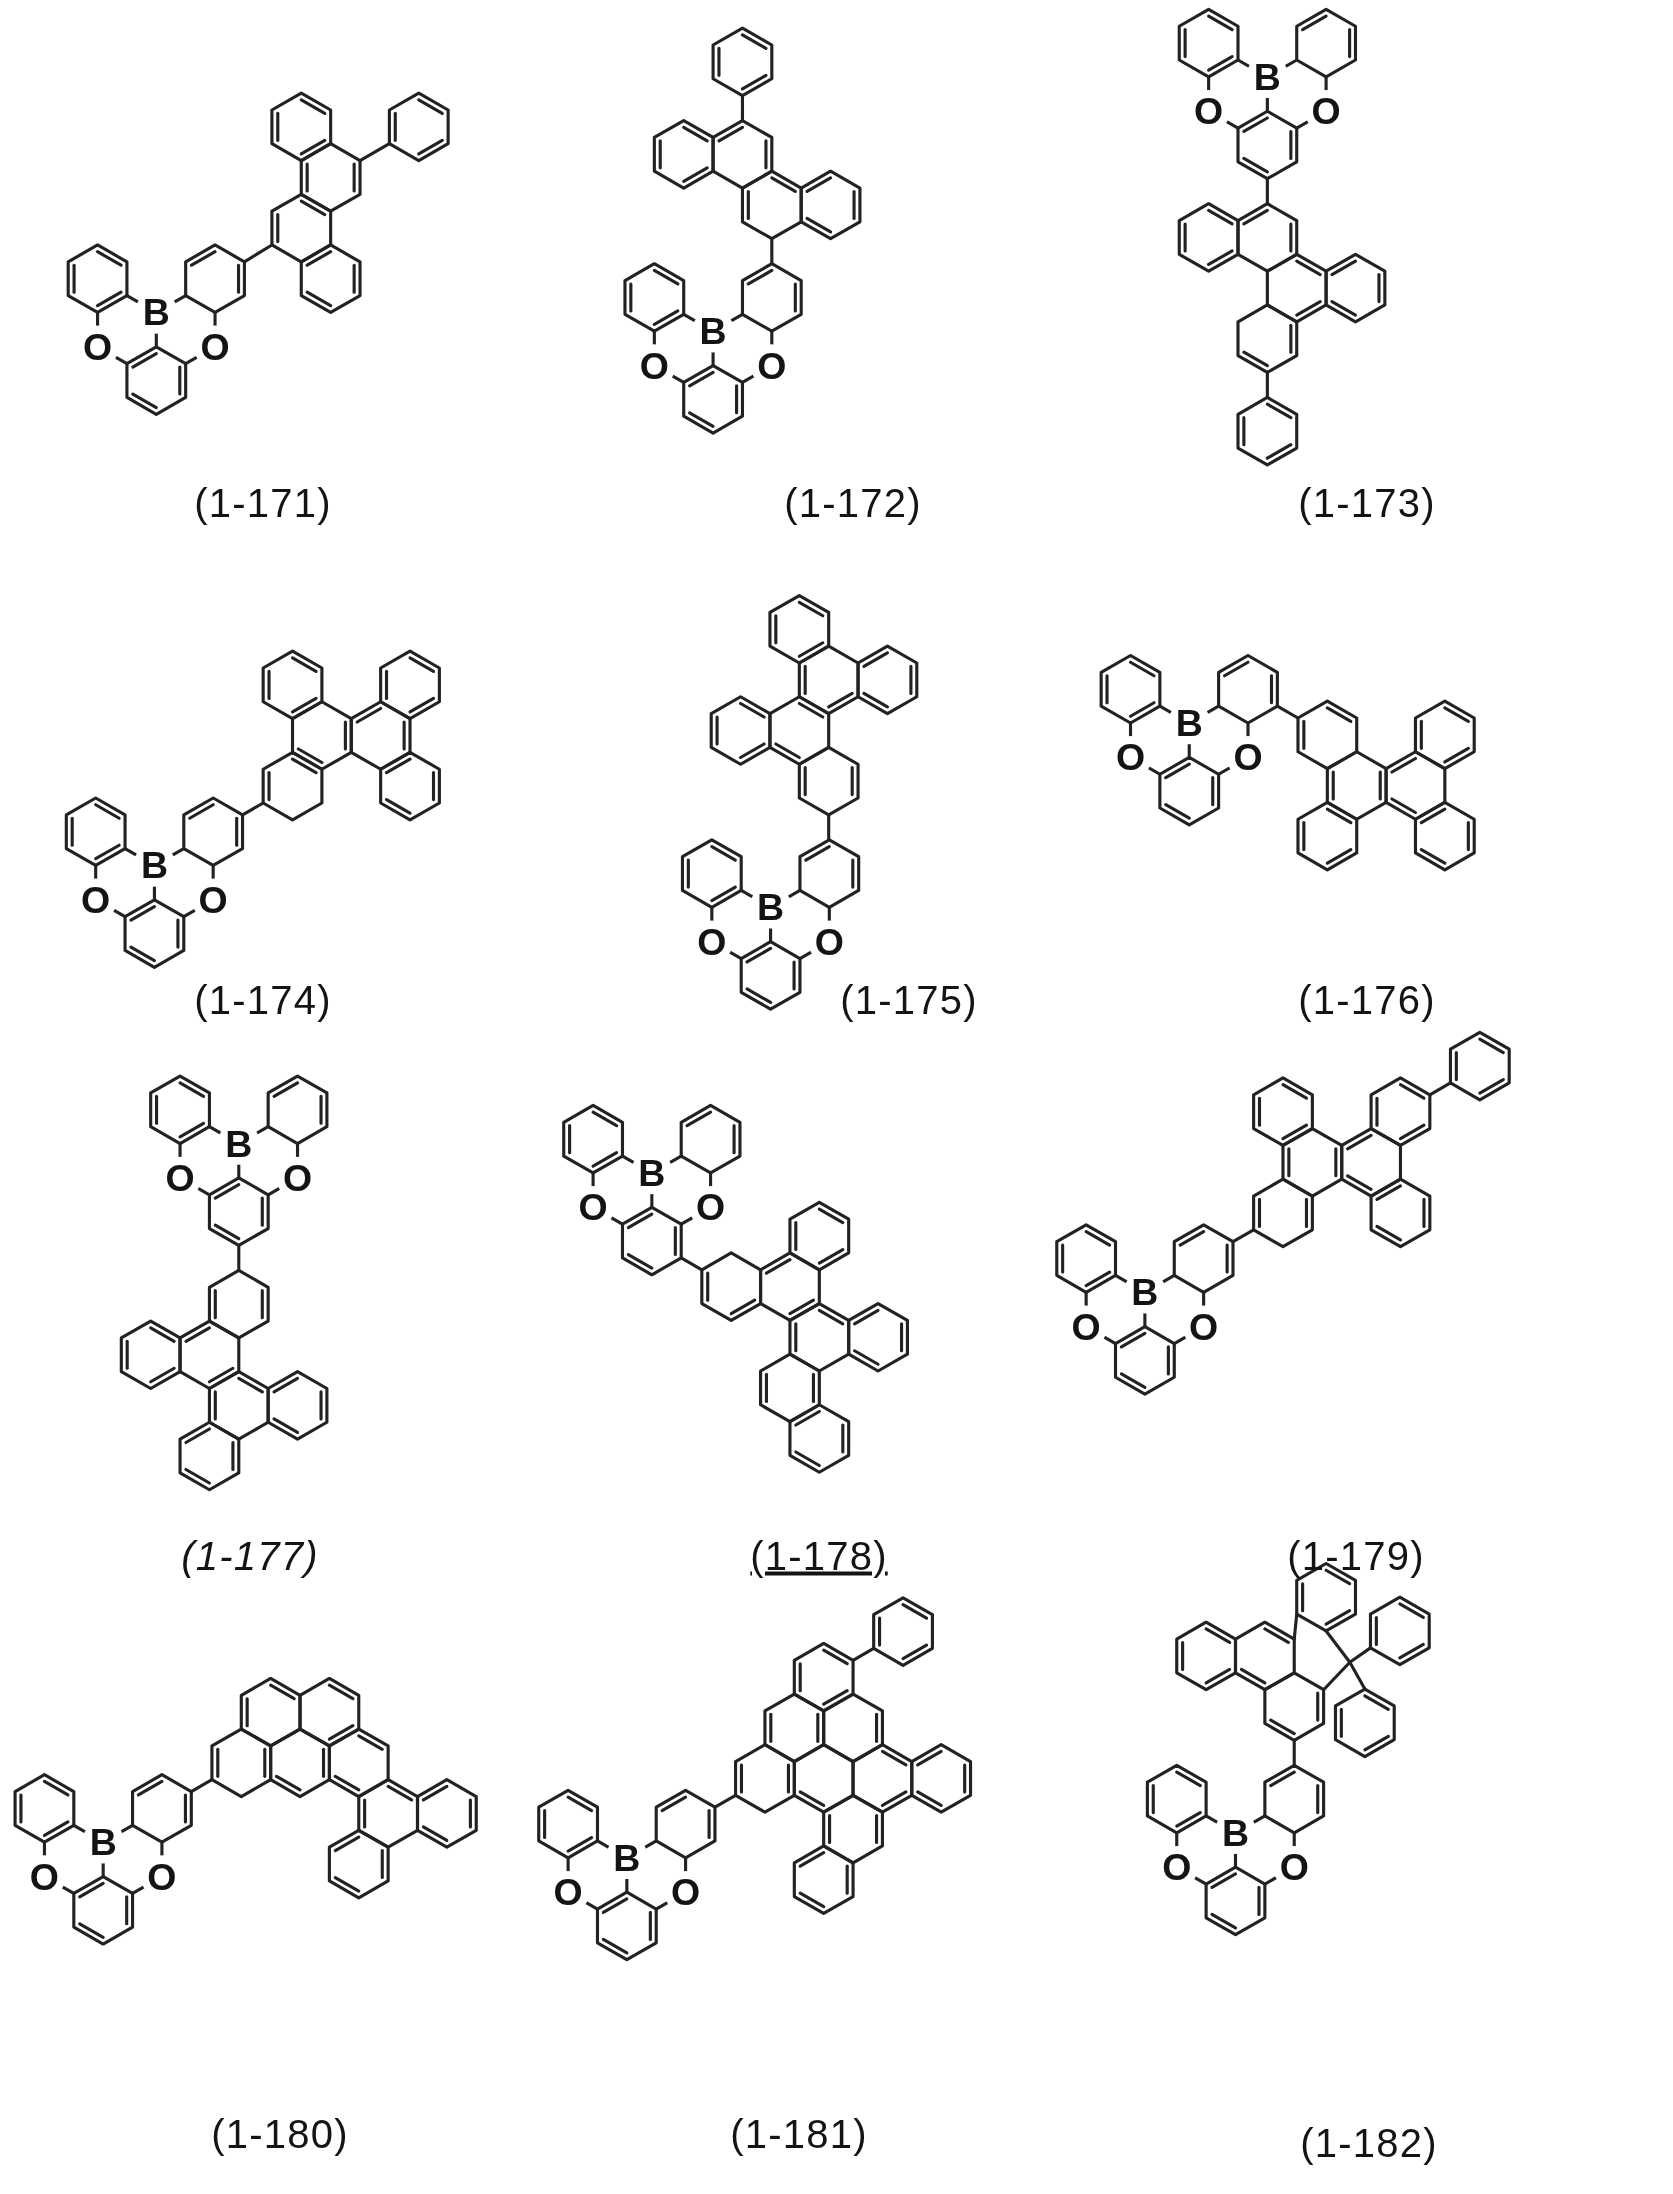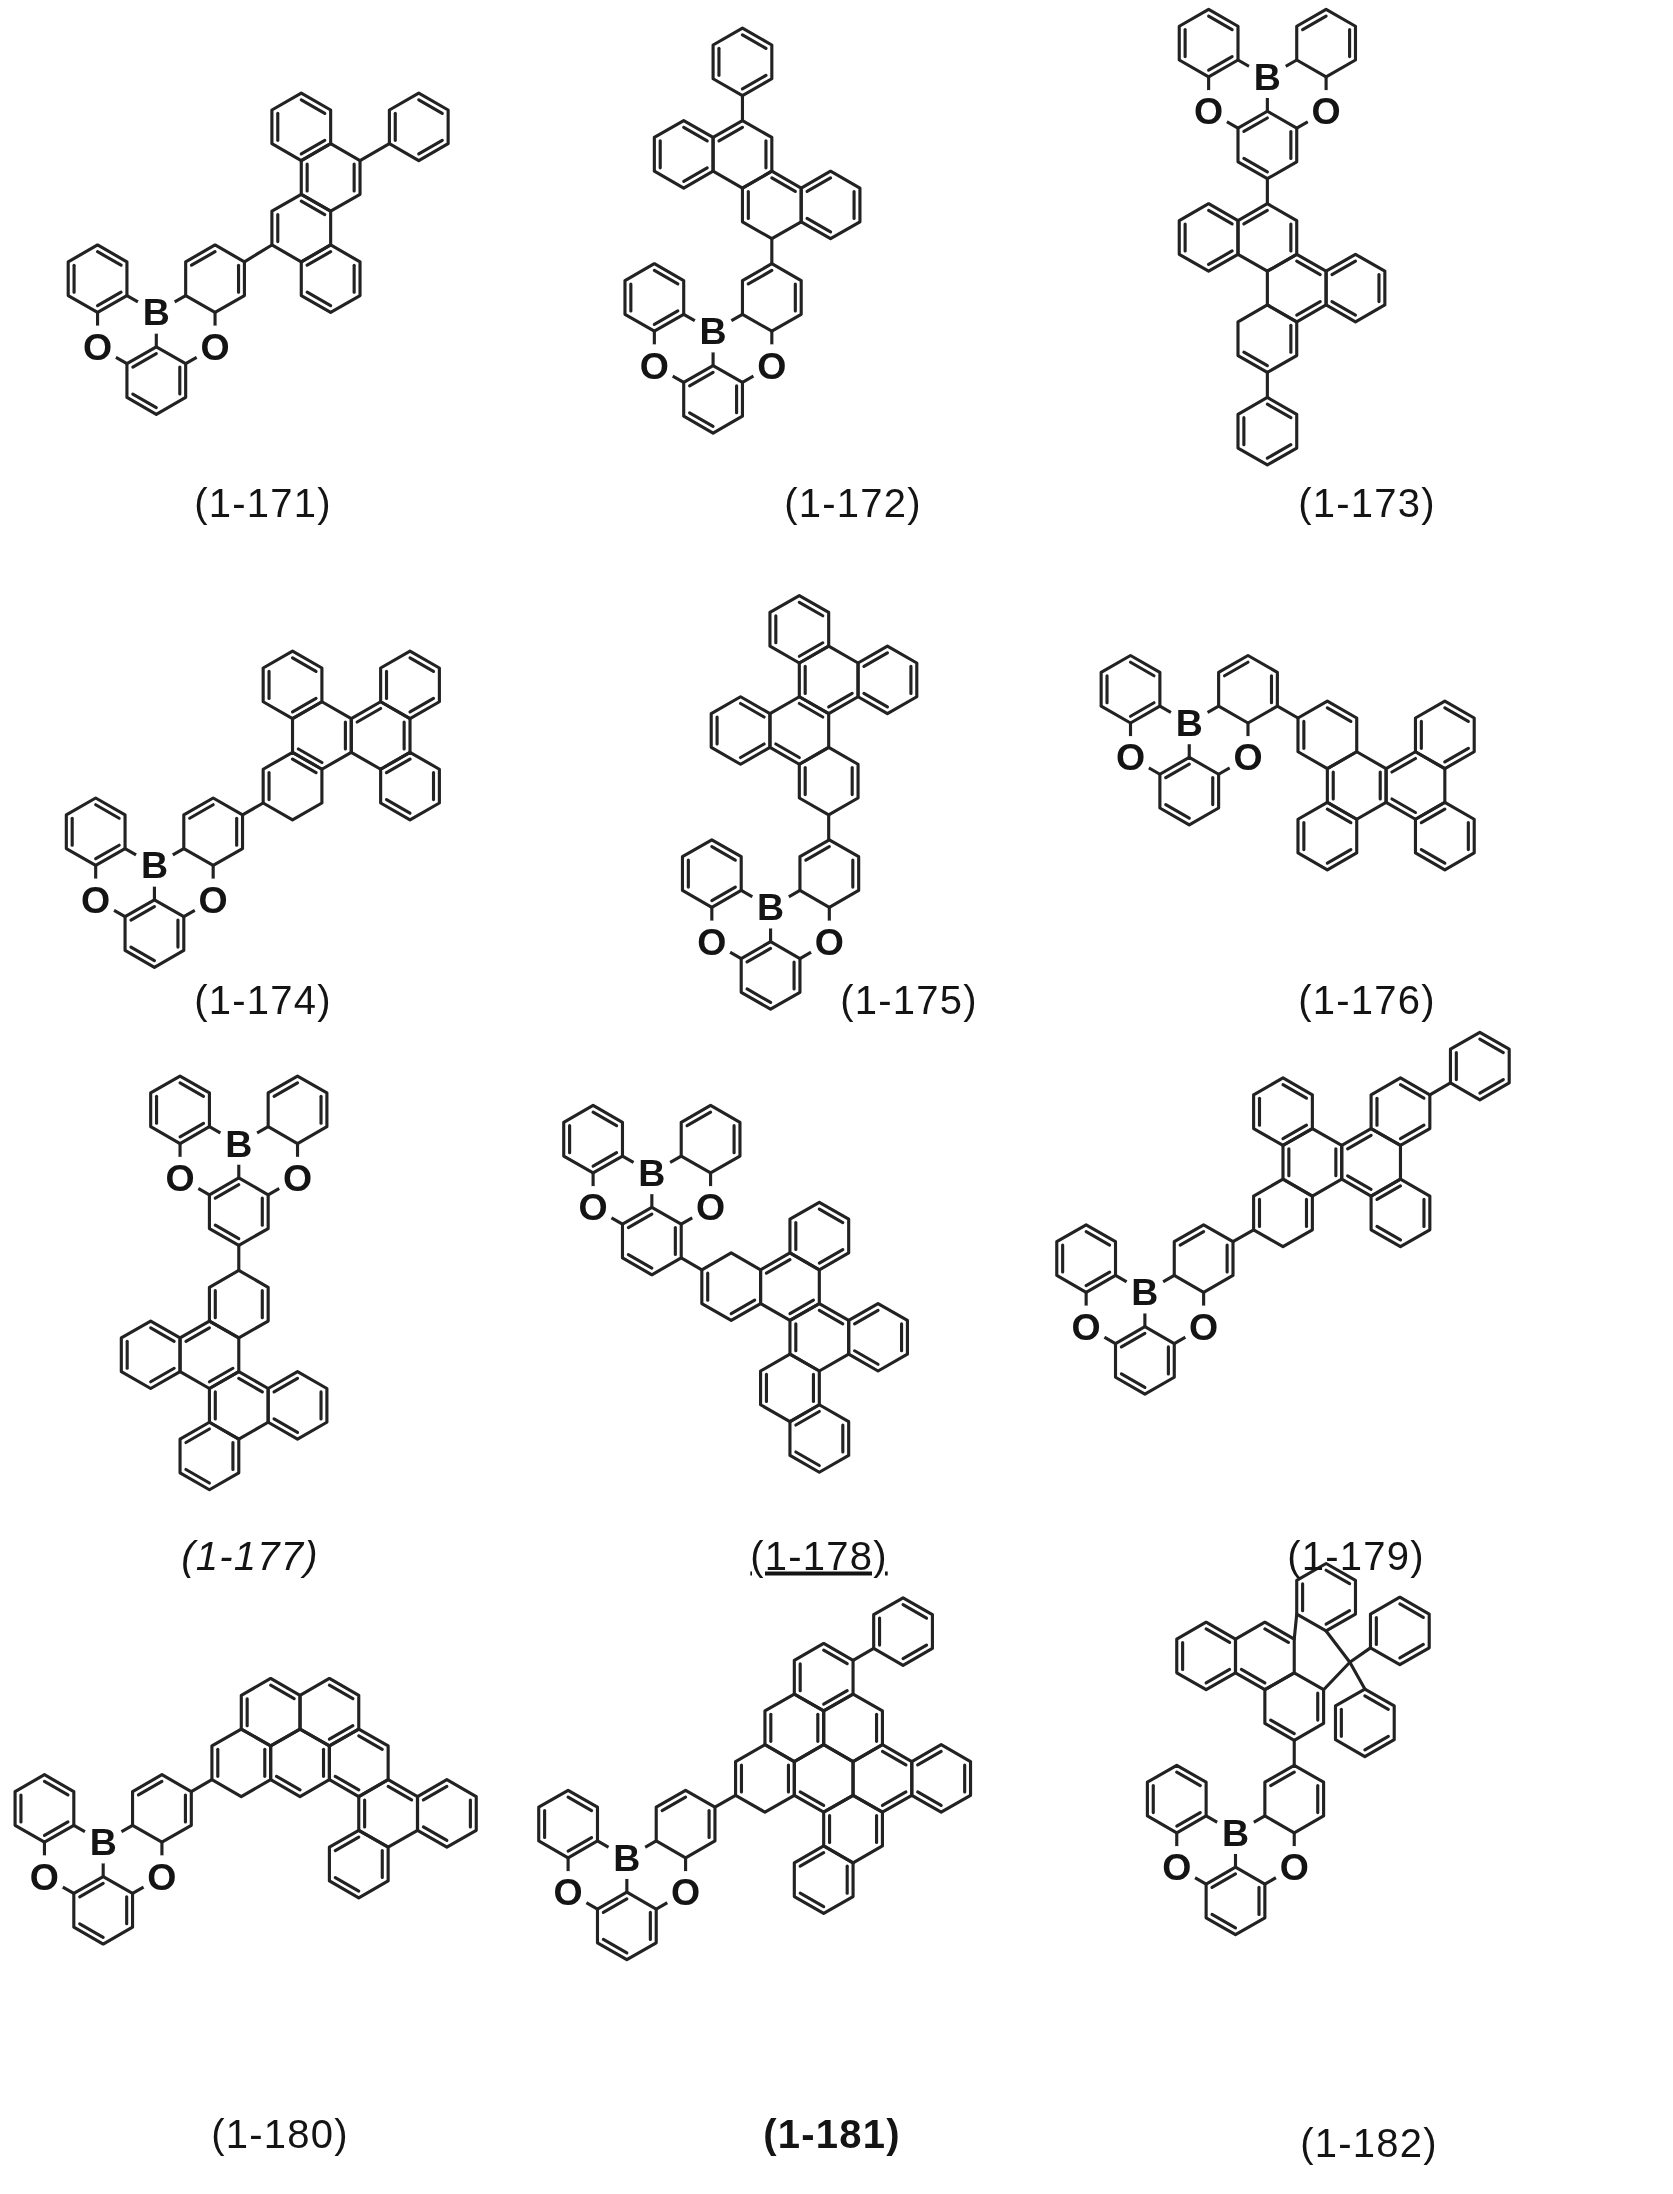--- a/index.html
+++ b/index.html
@@ -635,16 +635,16 @@
   <div class="compound-label" style="left: 263px; top: 503px;">(1-171)</div>
   <div class="compound-label" style="left: 809px; top: 503px; margin-left: 44px;">(1-172)</div>
   <div class="compound-label" style="left: 1367px; top: 503px; text-align: right;">(1-173)</div>
   <div class="compound-label" style="left: 263px; top: 1000px;">(1-174)</div>
   <div class="compound-label" style="left: 909px; top: 1000px;">(1-175)</div>
   <div class="compound-label" style="left: 1367px; top: 1000px;">(1-176)</div>
   <div class="compound-label" style="left: 250px; top: 1556px; font-style: italic;">(1-177)</div>
   <div class="compound-label" style="left: 819px; top: 1556px; text-decoration: underline;">(1-178)</div>
   <div class="compound-label" style="left: 1344px; top: 1556px; margin-left: 12px;">(1-179)</div>
   <div class="compound-label" style="left: 280px; top: 2134px;">(1-180)</div>
-  <div class="compound-label" style="left: 832px; top: 2134px; font-weight: bold;">(1-181)</div>
+  <div class="compound-label" style="left: 799px; top: 2134px;">(1-181)</div>
   <div class="compound-label" style="left: 1369px; top: 2134px; margin-top: 9px;">(1-182)</div>
 </div>
 
 
 </body></html>

